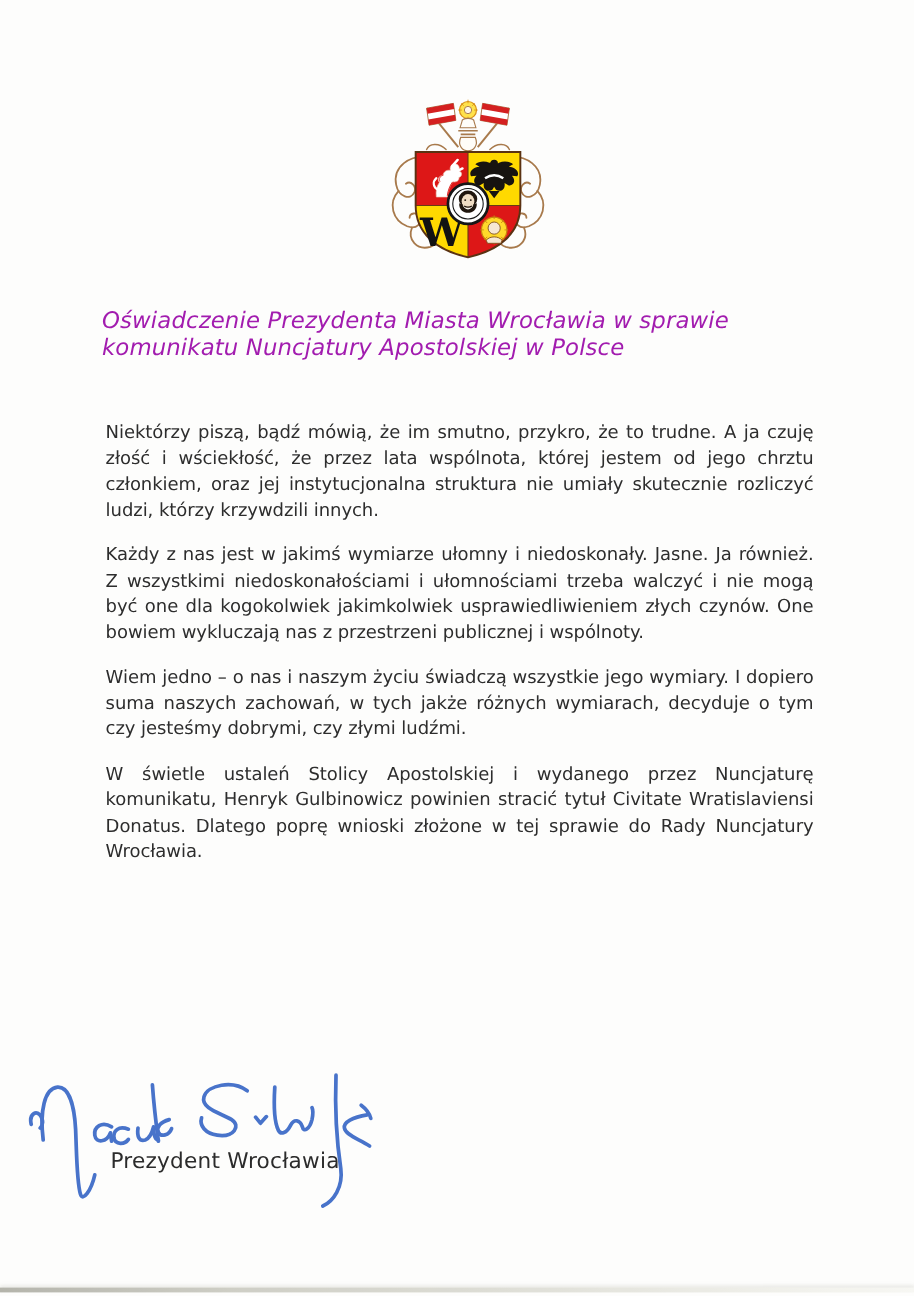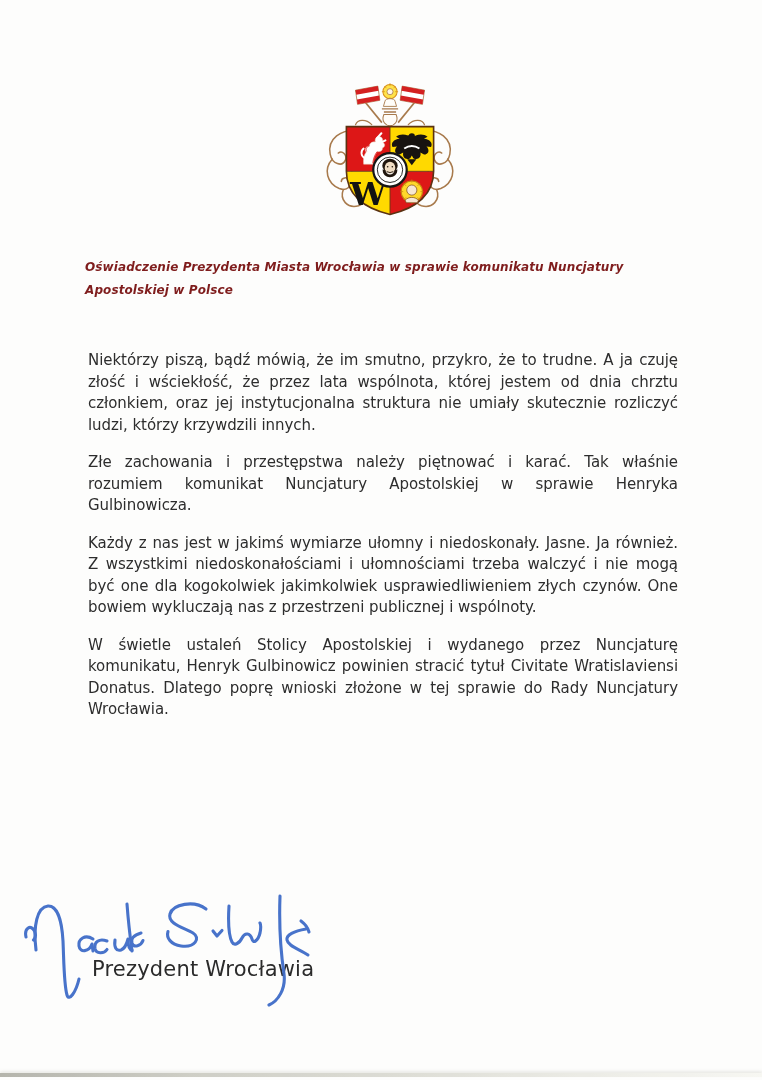--- a/index.html
+++ b/index.html
@@ -9,33 +9,33 @@
     margin:0 auto;
     background:#fdfdfc;
     overflow:hidden;
     font-family:"DejaVu Sans","Liberation Sans",sans-serif;
   }
   .crest{
     position:absolute;left:318px;top:78px;width:144px;height:142px;
   }
   .doc-title{
     position:absolute;left:85px;top:256px;width:604px;
-    font-size:12px;font-weight:bold;font-style:italic;
-    line-height:23px;color:#7f1d1d;letter-spacing:.1px;
+    font-size:19px;font-weight:normal;font-style:italic;
+    line-height:23px;color:#a21caf;letter-spacing:.1px;
     margin:0;
   }
   .body-text{
     position:absolute;left:88px;top:350px;width:590px;
     font-size:15px;line-height:21.5px;color:#2d2d2d;
     text-align:justify;letter-spacing:-.05px;
   }
   .body-text p{margin:0 0 16px 0;}
   .sig-caption{
     position:absolute;left:92px;top:957px;
-    font-size:21px;color:#2b2b2b;letter-spacing:.2px;
+    font-size:18px;color:#2b2b2b;letter-spacing:.2px;
     white-space:nowrap;
   }
   .signature{
     position:absolute;left:22px;top:878px;width:312px;height:138px;
     pointer-events:none;
   }
   .scan-edge{
     position:absolute;left:0;right:0;bottom:3px;height:4px;
     background:linear-gradient(90deg,#a8a89e 0%,#c6c6bc 25%,#d9d9d0 55%,#ebebe4 80%,#f6f6f1 100%);
     opacity:.85;
@@ -144,23 +144,23 @@
         <circle cx="67.7" cy="87.5" r="0.8" fill="#20160e"></circle>
         <circle cx="72.3" cy="87.5" r="0.8" fill="#20160e"></circle>
         <path d="M66.8,92.3 Q70,94.2 73.2,92.3" stroke="#20160e" stroke-width="0.9" fill="none"></path>
       </g>
     </g>
   </svg>
 
   <h1 class="doc-title">Oświadczenie Prezydenta Miasta Wrocławia w sprawie komunikatu Nuncjatury Apostolskiej w Polsce</h1>
 
   <div class="body-text">
-    <p>Niektórzy piszą, bądź mówią, że im smutno, przykro, że to trudne. A ja czuję złość i wściekłość, że przez lata wspólnota, której jestem od dnia chrztu członkiem, oraz jej instytucjonalna struktura nie umiały skutecznie rozliczyć ludzi, którzy krzywdzili innych.</p>
-    <p>Złe zachowania i przestępstwa należy piętnować i karać. Tak właśnie rozumiem komunikat Nuncjatury Apostolskiej w sprawie Henryka Gulbinowicza.</p>
+    <p>Niektórzy piszą, bądź mówią, że im smutno, przykro, że to trudne. A ja czuję złość i wściekłość, że przez lata wspólnota, której jestem od jego chrztu członkiem, oraz jej instytucjonalna struktura nie umiały skutecznie rozliczyć ludzi, którzy krzywdzili innych.</p>
     <p>Każdy z nas jest w jakimś wymiarze ułomny i niedoskonały. Jasne. Ja również. Z wszystkimi niedoskonałościami i ułomnościami trzeba walczyć i nie mogą być one dla kogokolwiek jakimkolwiek usprawiedliwieniem złych czynów. One bowiem wykluczają nas z przestrzeni publicznej i wspólnoty.</p>
+    <p>Wiem jedno – o nas i naszym życiu świadczą wszystkie jego wymiary. I dopiero suma naszych zachowań, w tych jakże różnych wymiarach, decyduje o tym czy jesteśmy dobrymi, czy złymi ludźmi.</p>
     <p>W świetle ustaleń Stolicy Apostolskiej i wydanego przez Nuncjaturę komunikatu, Henryk Gulbinowicz powinien stracić tytuł Civitate Wratislaviensi Donatus. Dlatego poprę wnioski złożone w tej sprawie do Rady Nuncjatury Wrocławia.</p>
   </div>
 
   <div class="sig-caption">Prezydent Wrocławia</div>
 
   <svg class="signature" viewBox="0 0 312 138" xmlns="http://www.w3.org/2000/svg">
     <g fill="none" stroke="#3f6cc8" stroke-width="3.1" stroke-linecap="round" stroke-linejoin="round" opacity="0.95">
 
       <path d="M4,59 C2,50 9,46 12.5,53 C14,56.5 13.5,60 11.5,62"></path>
 

